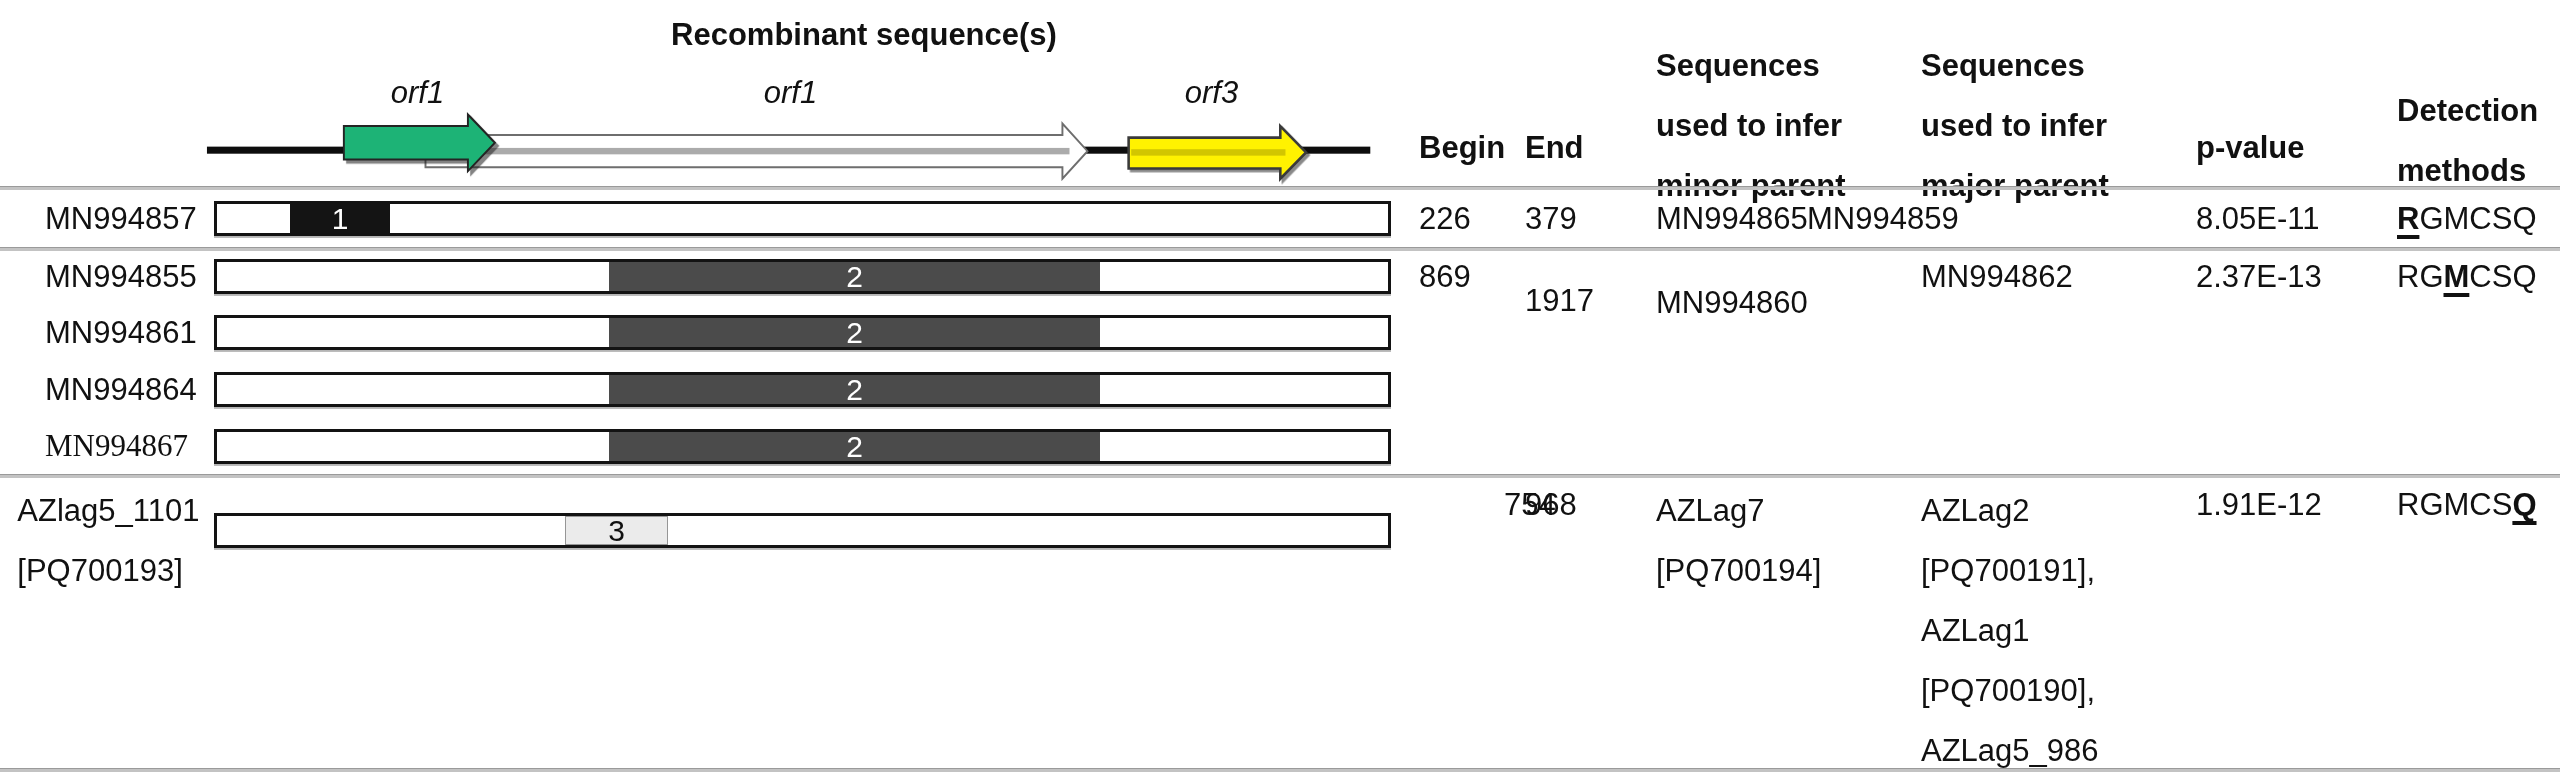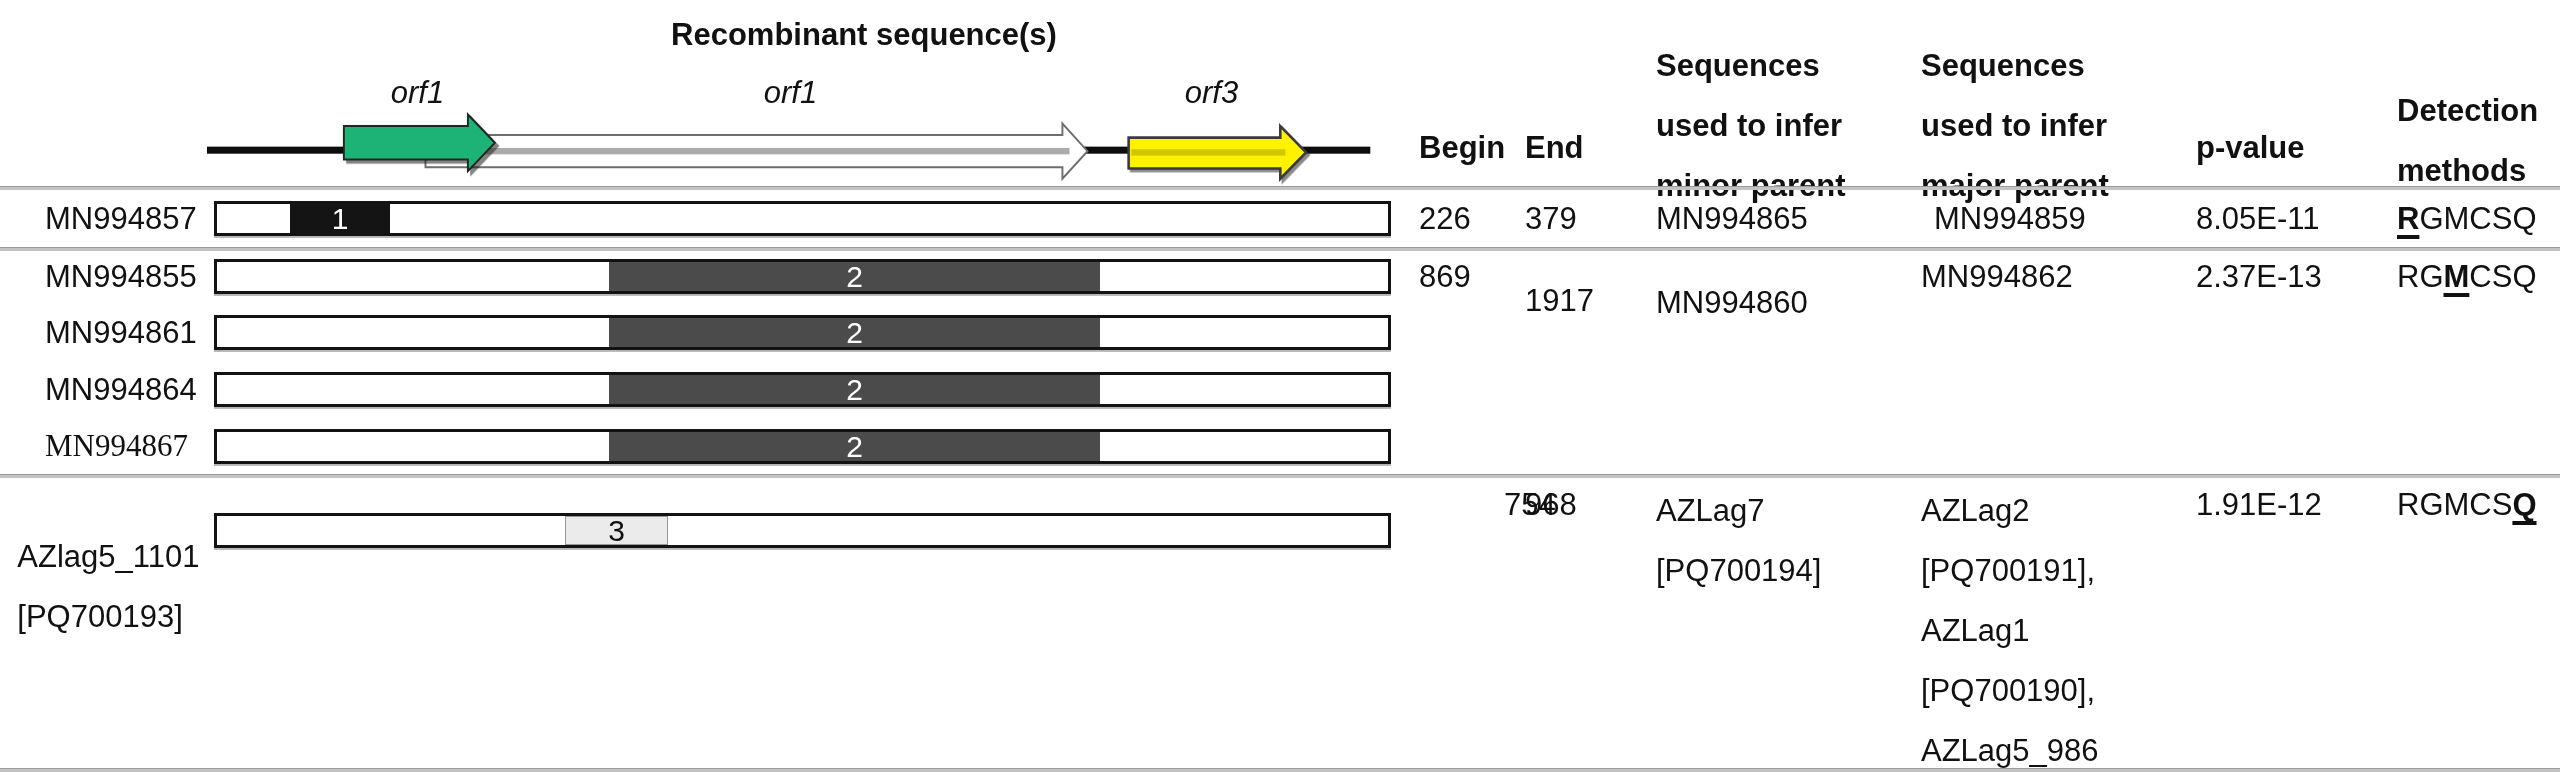--- a/index.html
+++ b/index.html
@@ -85,21 +85,21 @@
 
   <div class="abs txt" style="left:45px;top:198px;">MN994857</div>
   <div class="bar" style="top:201px;">
     <div class="seg seg-dark" style="left: 73px; width: 100px; background-color: rgb(20, 20, 20);">
       <span>1</span>
     </div>
   </div>
   <div class="abs txt" style="left:1419px;top:198px;">226</div>
   <div class="abs txt" style="left:1525px;top:198px;">379</div>
   <div class="abs txt" style="left:1656px;top:198px;">MN994865</div>
-  <div class="abs txt" style="left:1934px;top:198px;">MN994859</div>
+  <div class="abs txt" style="left:1807px;top:198px;">MN994859</div>
   <div class="abs txt" style="left:2196px;top:198px;">8.05E-11</div>
   <div class="abs txt" style="left:2397px;top:198px;">
     <span></span><span class="dl">R</span><span>GMCSQ</span>
   </div>
 
   <div class="abs txt" style="left:45px;top:256px;">MN994855</div>
   <div class="bar" style="top:259px;">
     <div class="seg seg-dark" style="left: 392px; width: 491px; background-color: rgb(75, 75, 75);">
       <span>2</span>
     </div>
@@ -127,21 +127,21 @@
     </div>
   </div>
 
   <div class="abs txt" style="left:45px;top:425px;font-family:Liberation Serif, serif;">MN994867</div>
   <div class="bar" style="top:429px;">
     <div class="seg seg-dark" style="left: 392px; width: 491px; background-color: rgb(75, 75, 75);">
       <span>2</span>
     </div>
   </div>
 
-  <div class="abs txt multi" style="left:17.3px;top:481px;margin-top:46px;">AZlag5_1101
+  <div class="abs txt multi" style="left:17.3px;top:481px;">AZlag5_1101
 [PQ700193]</div>
   <div class="bar" style="top:513px;">
     <div class="seg seg-light" style="left: 348px; width: 103px; background-color: rgb(235, 235, 235);">
       <span>3</span>
     </div>
   </div>
   <div class="abs txt" style="left:1504px;top:484px;">754</div>
   <div class="abs txt" style="left:1525px;top:484px;">968</div>
   <div class="abs txt multi" style="left:1656px;top:481px;">AZLag7
 [PQ700194]</div>

